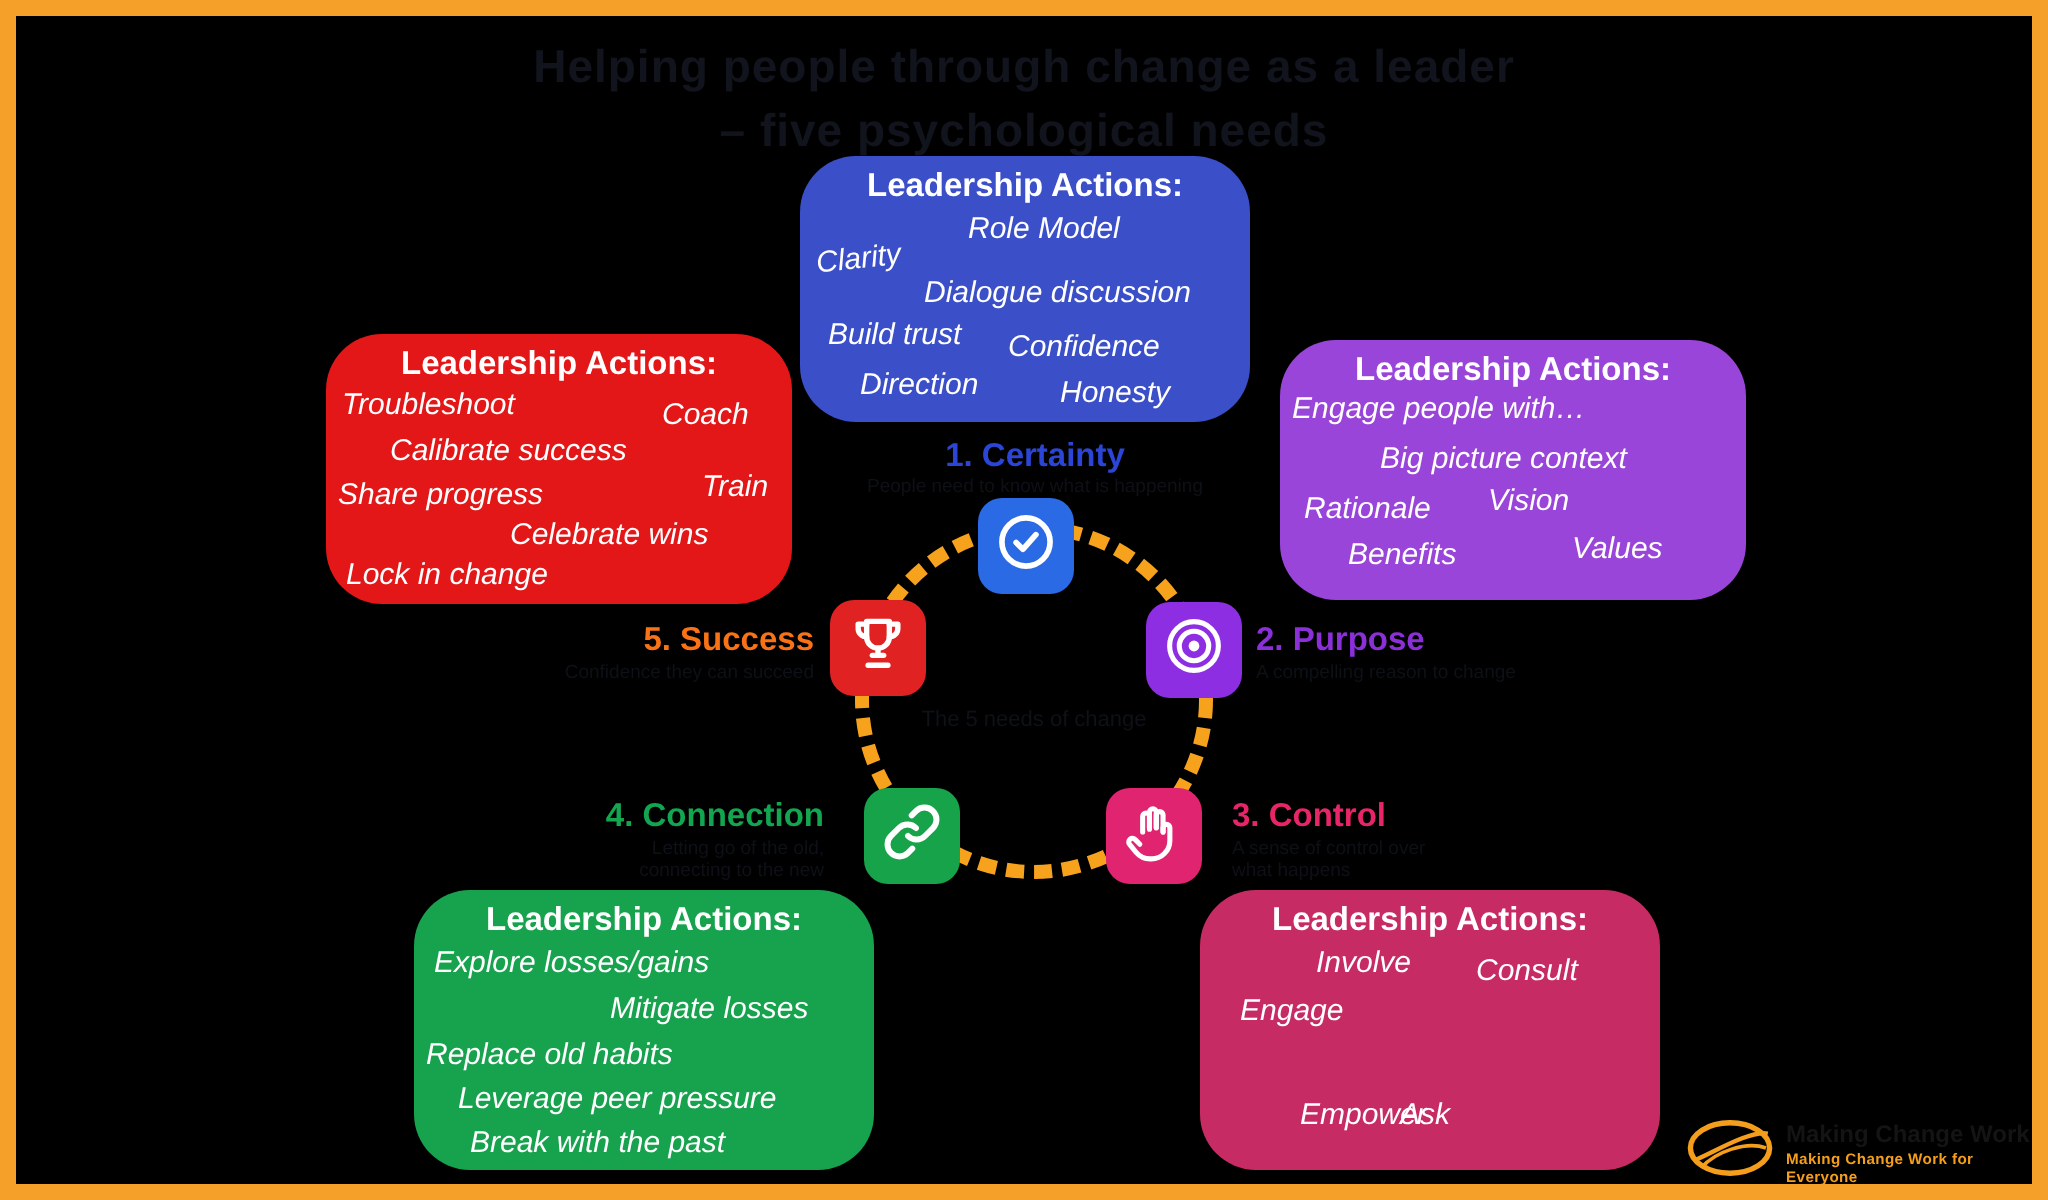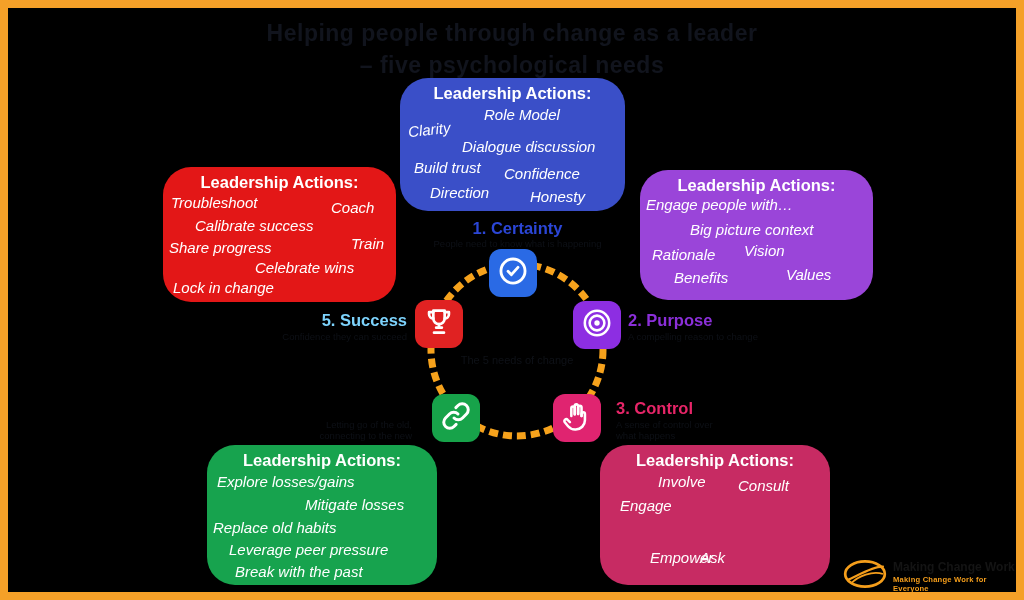--- a/index.html
+++ b/index.html
@@ -34,21 +34,21 @@
   .tile-purpose{background:#8d2ee2;}
   .tile-control{background:#e02470;}
   .tile-connection{background:#17a34a;}
   .tile-success{background:#e02222;}
 
   .stage-label{font-weight:bold; font-size:16.5px; white-space:nowrap;}
   .lbl-certainty{color:#2b46d6;}
   .lbl-purpose{color:#8b2fd9;}
   .lbl-control{color:#e72568;}
   .lbl-connection{color:#12a651;}
-  .lbl-success{color:#7dd3fc;}
+  .lbl-success{color:#f97316;}
   .t-center{text-align:center;}
   .t-right{text-align:right;}
 </style>
 </head>
 <body>
 
 <div class="canvas">
 
   <div class="abs title-line" style="top:12px;">Helping people through change as a leader</div>
   <div class="abs title-line" style="top:44px;">– five psychological needs</div>
@@ -159,20 +159,21 @@
 
   <div class="abs stage-label lbl-certainty t-center" style="left:392px; top:211px; width:235px;">1. Certainty</div>
   <div class="abs stage-caption t-center" style="left:392px; top:231px; width:235px;">People need to know what is happening</div>
 
   <div class="abs stage-label lbl-purpose" style="left:620px; top:303px;">2. Purpose</div>
   <div class="abs stage-caption" style="left:620px; top:324px; width:150px;">A compelling reason to change</div>
 
   <div class="abs stage-label lbl-control" style="left:608px; top:391px;">3. Control</div>
   <div class="abs stage-caption" style="left:608px; top:412px; width:112px;">A sense of control over what happens</div>
 
+  <div class="abs stage-label lbl-connection t-right" style="left:247px; top:391px; width:157px;">4. Connection</div>
   <div class="abs stage-caption t-right" style="left:277px; top:412px; width:127px;">Letting go of the old, connecting to the new</div>
 
   <div class="abs stage-label lbl-success t-right" style="left:242px; top:303px; width:157px;">5. Success</div>
   <div class="abs stage-caption t-right" style="left:262px; top:324px; width:137px;">Confidence they can succeed</div>
 
 
   <div class="abs" style="left:832px; top:548px; width:176px; height:36px;">
     <span class="abs" style="left:0; top:0;">
       <svg width="50" height="36" viewBox="0 0 54 40" fill="none">
         <ellipse cx="27" cy="20" rx="22" ry="14" stroke="#f59e1b" stroke-width="3"></ellipse>

